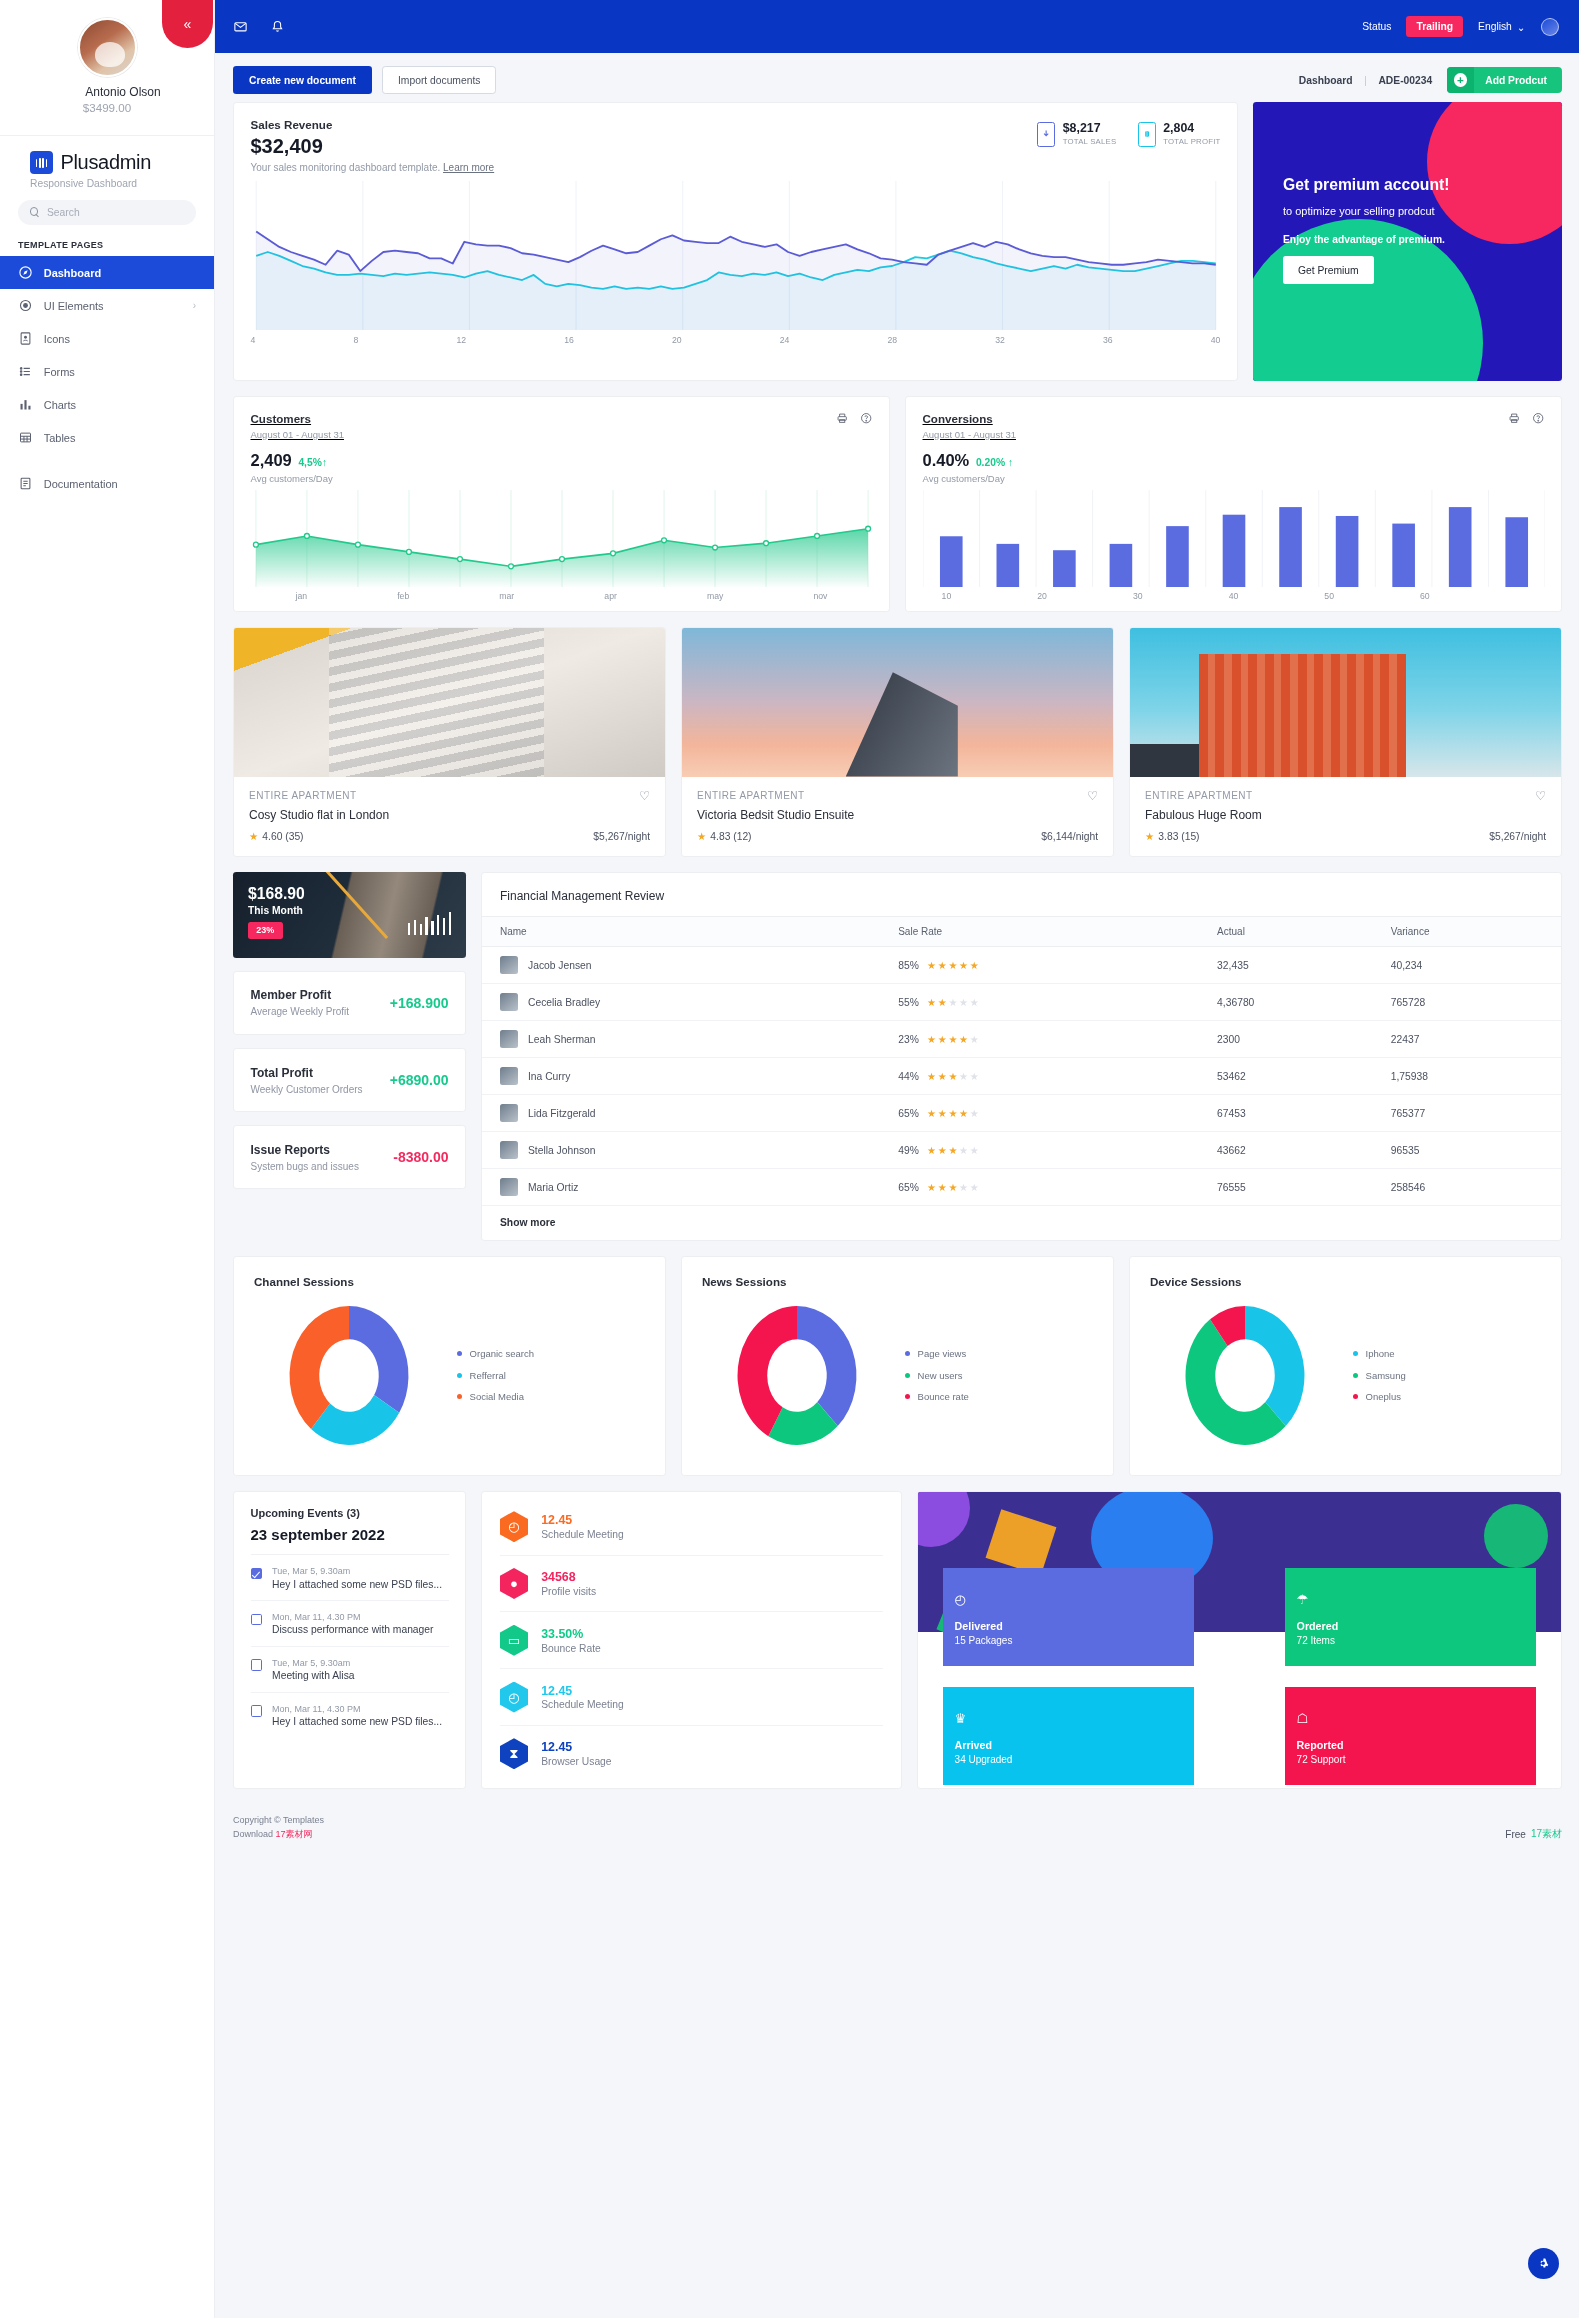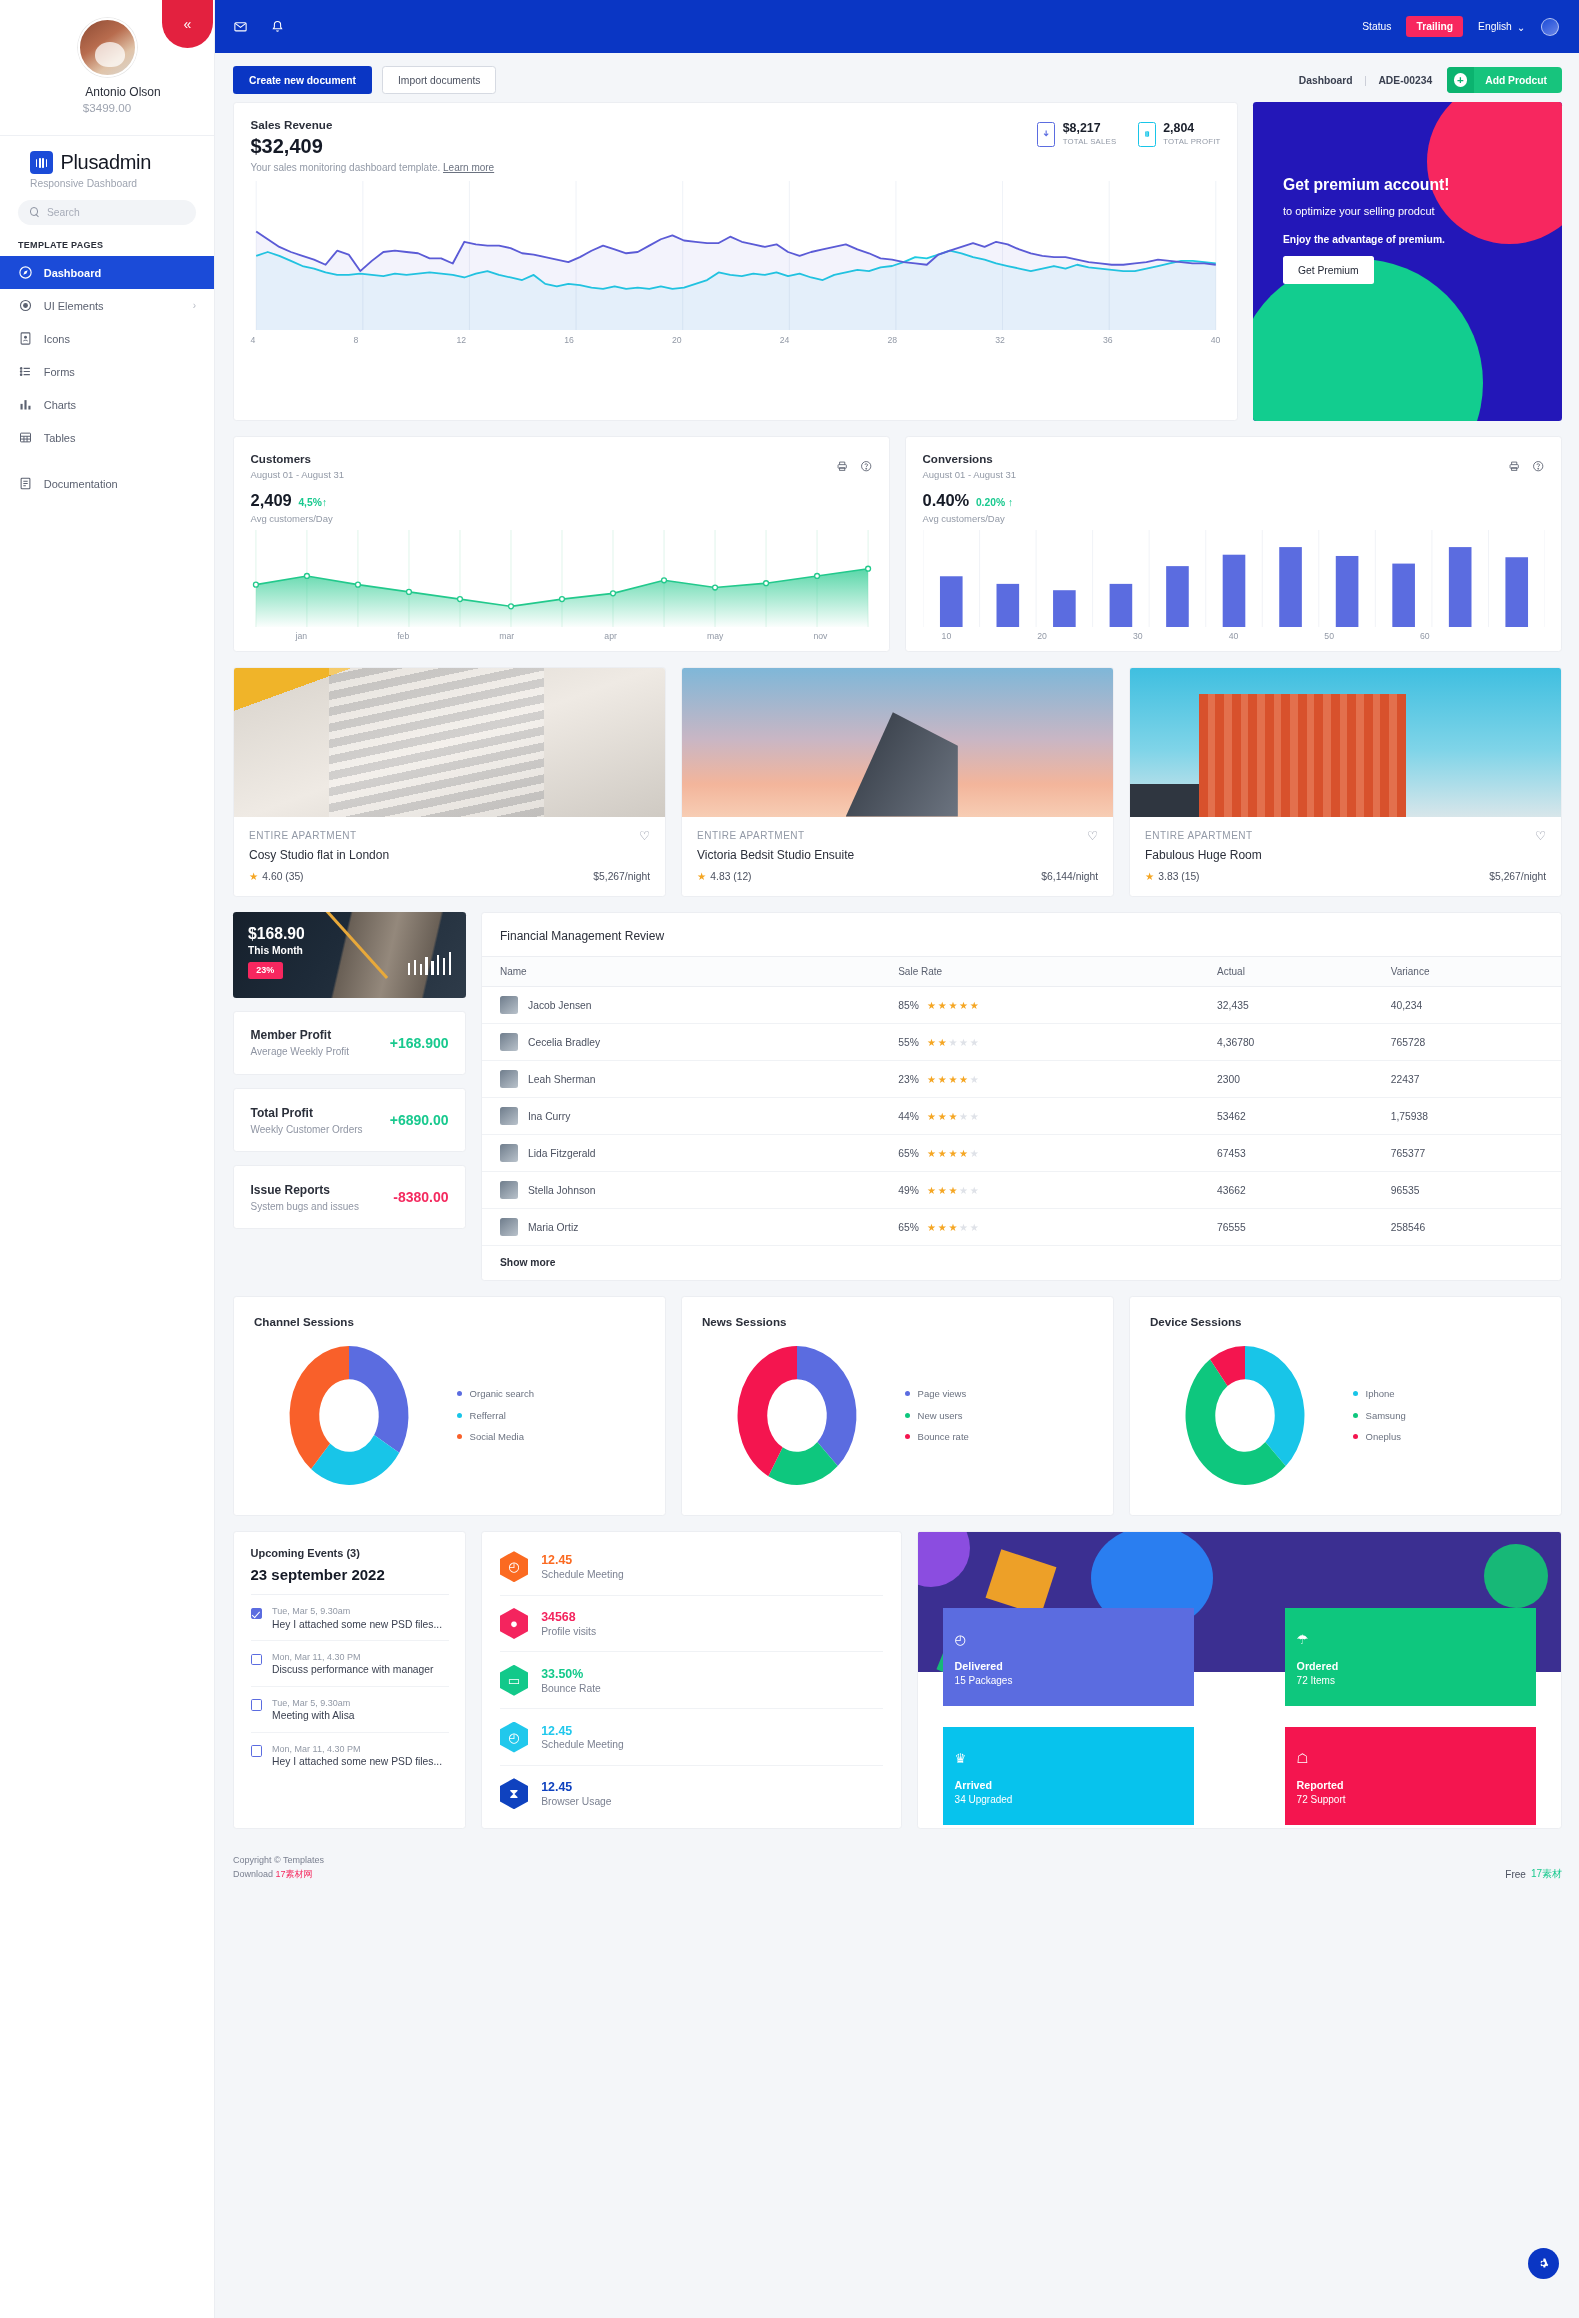--- a/index.html
+++ b/index.html
@@ -135,42 +135,42 @@
   .stat-ico.cyan { border-color: #18c5e8; }
   .stat-val { font-size: 12.4px; color: #1a1f2b; font-weight: bold; line-height: 1.1; }
   .stat-lab { font-size: 7.8px; color: #9299a6; letter-spacing: 0.2px; margin-top: 1.7px; }
 
   .sales-chart { height: 149px; margin-top: 8.3px; position: relative; }
   .axis-row { display: flex; justify-content: space-between; font-size: 8.7px; color: #9299a6; padding: 5px 0 0; }
 
   
   .premium-card {
     width: 309px; min-width: 309px; border-radius: 3.3px; overflow: hidden;
-    background: #2317b8; position: relative; height: 319px;
+    background: #2317b8; position: relative; height: 279px;
   }
   .premium-card .blob-pink {
     position: absolute; width: 165px; height: 165px; border-radius: 50%; background: #f7275f;
     right: -30px; top: -23px;
   }
   .premium-card .blob-green {
     position: absolute; width: 248px; height: 248px; border-radius: 50%; background: #12cd8f;
     left: -18px; bottom: -86px;
   }
   .premium-inner { position: relative; z-index: 2; padding: 73px 30px 0; color: #fff; }
   .premium-title { font-size: 15.7px; font-weight: bold; line-height: 1.28; }
   .premium-sub { font-size: 11px; margin-top: 10px; }
   .premium-note { font-size: 10.3px; font-weight: bold; margin-top: 16.5px; }
   .premium-btn {
     margin-top: 11.6px; background: #fff; color: #232836; border: 0; padding: 8.3px 15px;
     font-size: 10.3px; border-radius: 2.5px; cursor: pointer; font-family: "Liberation Sans", sans-serif;
   }
 
   
   .metric-card { flex: 1; padding: 15px 16.5px 10px; position: relative; }
-  .metric-head { display: flex; align-items: center; }
+  .metric-head { display: flex; align-items: flex-start; text-decoration: underline; }
   .metric-title { font-size: 11.6px; font-weight: bold; color: #2b2f3a; }
   .metric-range { font-size: 9.5px; color: #9299a6; margin-top: 3.3px; }
   .metric-tools { margin-left: auto; display: flex; gap: 11.6px; color: #6b7280; }
   .metric-big { display: flex; align-items: baseline; gap: 6.6px; margin-top: 11.6px; }
   .metric-value { font-size: 16.5px; font-weight: bold; color: #151a26; }
   .metric-delta { font-size: 10.3px; color: #18c98e; font-weight: bold; }
   .metric-cap { font-size: 9.5px; color: #9299a6; margin-top: 2.5px; }
   .metric-chart { height: 97px; margin-top: 6.6px; }
   .metric-axis { display: flex; justify-content: space-around; font-size: 8.7px; color: #9299a6; padding-top: 3.3px; }
   .conv-axis { display: flex; font-size: 8.7px; color: #9299a6; padding-top: 3.3px; }

